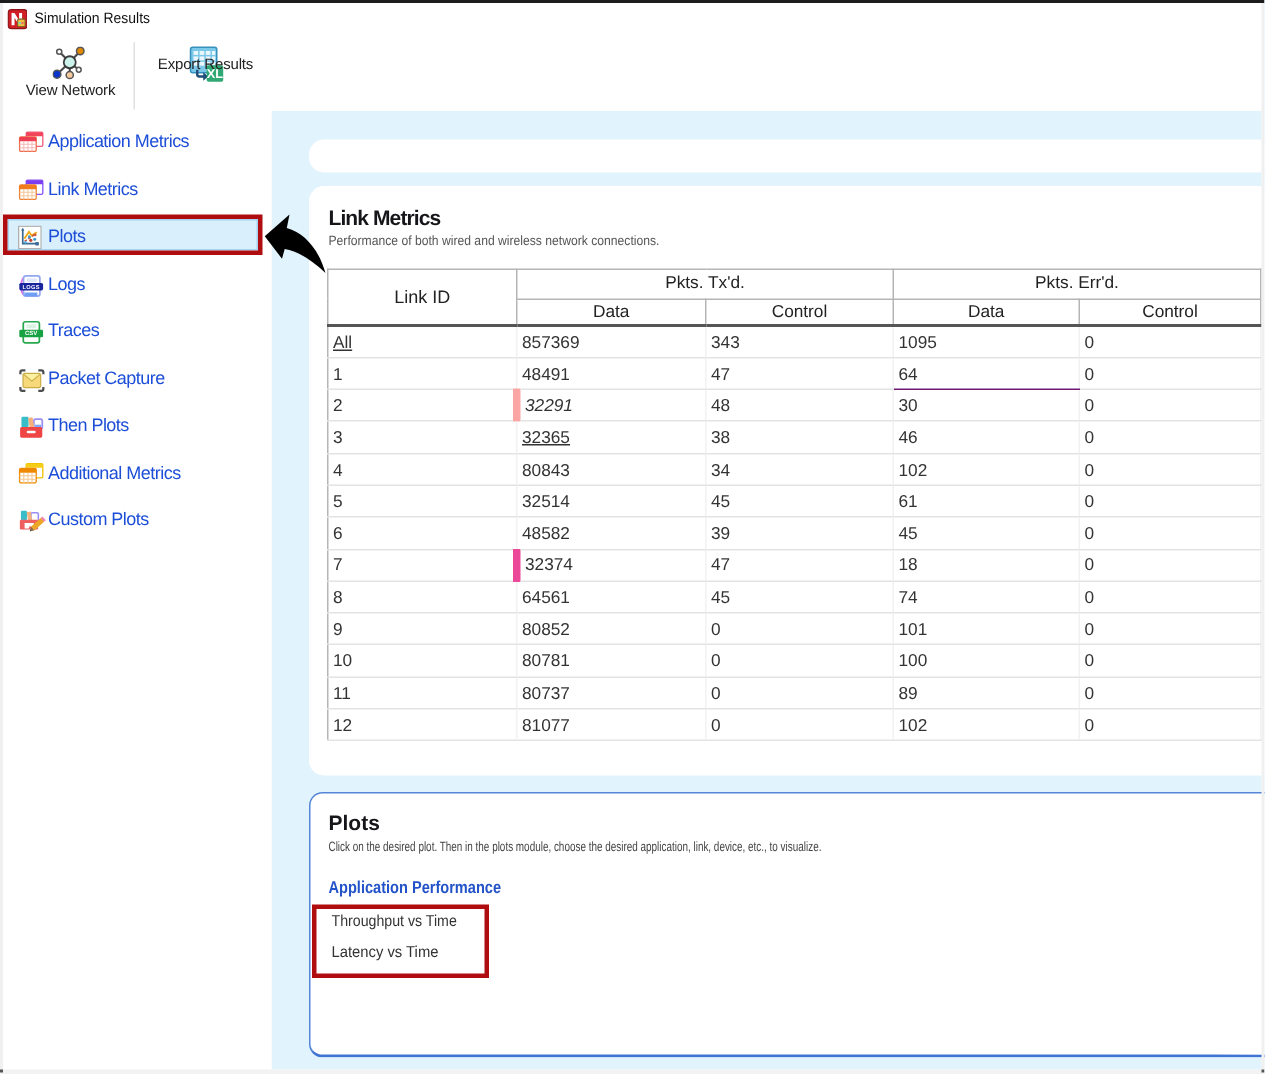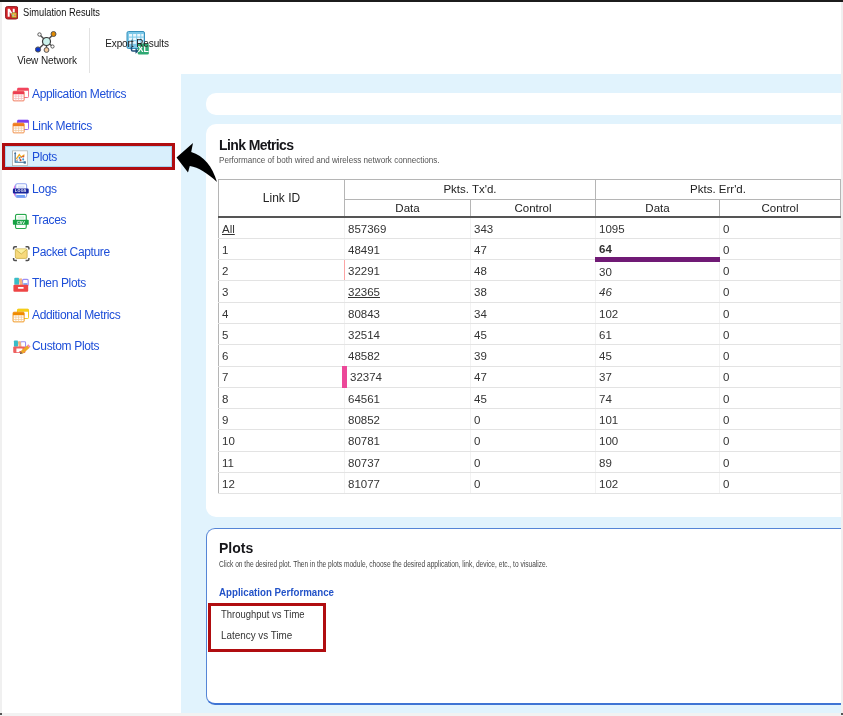--- a/index.html
+++ b/index.html
@@ -258,35 +258,35 @@
         <td style="border-bottom:1px solid #e3e3e3;border-left:1px solid #b5b5b5;text-decoration:underline;">All</td>
         <td style="border-bottom:1px solid #e3e3e3;border-left:1px solid #f2f2f2;">857369</td>
         <td style="border-bottom:1px solid #e3e3e3;border-left:1px solid #f2f2f2;">343</td>
         <td style="border-bottom:1px solid #e3e3e3;border-left:1px solid #f2f2f2;">1095</td>
         <td style="border-bottom:1px solid #e3e3e3;border-left:1px solid #f2f2f2;border-right:1px solid #f2f2f2;">0</td>
       </tr>
       <tr style="height:21.3px">
         <td style="border-bottom:1px solid #e3e3e3;border-left:1px solid #b5b5b5;">1</td>
         <td style="border-bottom:1px solid #e3e3e3;border-left:1px solid #f2f2f2;">48491</td>
         <td style="border-bottom:1px solid #e3e3e3;border-left:1px solid #f2f2f2;">47</td>
-        <td style="border-bottom:5px solid #701a75;border-left:1px solid #f2f2f2;font-weight:bold;">64</td>
+        <td style="border-bottom:1px solid #701a75;border-left:1px solid #f2f2f2;">64</td>
         <td style="border-bottom:1px solid #e3e3e3;border-left:1px solid #f2f2f2;border-right:1px solid #f2f2f2;">0</td>
       </tr>
       <tr style="height:21.3px">
         <td style="border-bottom:1px solid #e3e3e3;border-left:1px solid #b5b5b5;">2</td>
-        <td style="border-bottom:1px solid #e3e3e3;border-left:1px solid #fca5a5;">32291</td>
+        <td style="border-bottom:1px solid #e3e3e3;border-left:5px solid #fca5a5;font-style:italic;">32291</td>
         <td style="border-bottom:1px solid #e3e3e3;border-left:1px solid #f2f2f2;">48</td>
         <td style="border-bottom:1px solid #e3e3e3;border-left:1px solid #f2f2f2;">30</td>
         <td style="border-bottom:1px solid #e3e3e3;border-left:1px solid #f2f2f2;border-right:1px solid #f2f2f2;">0</td>
       </tr>
       <tr style="height:21.3px">
         <td style="border-bottom:1px solid #e3e3e3;border-left:1px solid #b5b5b5;">3</td>
         <td style="border-bottom:1px solid #e3e3e3;border-left:1px solid #f2f2f2;text-decoration:underline;">32365</td>
         <td style="border-bottom:1px solid #e3e3e3;border-left:1px solid #f2f2f2;">38</td>
-        <td style="border-bottom:1px solid #e3e3e3;border-left:1px solid #f2f2f2;font-style:italic;">46</td>
+        <td style="border-bottom:1px solid #e3e3e3;border-left:1px solid #f2f2f2;">46</td>
         <td style="border-bottom:1px solid #e3e3e3;border-left:1px solid #f2f2f2;border-right:1px solid #f2f2f2;">0</td>
       </tr>
       <tr style="height:21.3px">
         <td style="border-bottom:1px solid #e3e3e3;border-left:1px solid #b5b5b5;">4</td>
         <td style="border-bottom:1px solid #e3e3e3;border-left:1px solid #f2f2f2;">80843</td>
         <td style="border-bottom:1px solid #e3e3e3;border-left:1px solid #f2f2f2;">34</td>
         <td style="border-bottom:1px solid #e3e3e3;border-left:1px solid #f2f2f2;">102</td>
         <td style="border-bottom:1px solid #e3e3e3;border-left:1px solid #f2f2f2;border-right:1px solid #f2f2f2;">0</td>
       </tr>
       <tr style="height:21.3px">
@@ -300,21 +300,21 @@
         <td style="border-bottom:1px solid #e3e3e3;border-left:1px solid #b5b5b5;">6</td>
         <td style="border-bottom:1px solid #e3e3e3;border-left:1px solid #f2f2f2;">48582</td>
         <td style="border-bottom:1px solid #e3e3e3;border-left:1px solid #f2f2f2;margin-left:32px;">39</td>
         <td style="border-bottom:1px solid #e3e3e3;border-left:1px solid #f2f2f2;">45</td>
         <td style="border-bottom:1px solid #e3e3e3;border-left:1px solid #f2f2f2;border-right:1px solid #f2f2f2;">0</td>
       </tr>
       <tr style="height:21.3px">
         <td style="border-bottom:1px solid #e3e3e3;border-left:1px solid #b5b5b5;">7</td>
         <td style="border-bottom:1px solid #e3e3e3;border-left:5px solid #ec4899;">32374</td>
         <td style="border-bottom:1px solid #e3e3e3;border-left:1px solid #f2f2f2;">47</td>
-        <td style="border-bottom:1px solid #e3e3e3;border-left:1px solid #f2f2f2;">37</td>
+        <td style="border-bottom:1px solid #e3e3e3;border-left:1px solid #f2f2f2;">18</td>
         <td style="border-bottom:1px solid #e3e3e3;border-left:1px solid #f2f2f2;border-right:1px solid #f2f2f2;">0</td>
       </tr>
       <tr style="height:21.3px">
         <td style="border-bottom:1px solid #e3e3e3;border-left:1px solid #b5b5b5;">8</td>
         <td style="border-bottom:1px solid #e3e3e3;border-left:1px solid #f2f2f2;">64561</td>
         <td style="border-bottom:1px solid #e3e3e3;border-left:1px solid #f2f2f2;">45</td>
         <td style="border-bottom:1px solid #e3e3e3;border-left:1px solid #f2f2f2;">74</td>
         <td style="border-bottom:1px solid #e3e3e3;border-left:1px solid #f2f2f2;border-right:1px solid #f2f2f2;">0</td>
       </tr>
       <tr style="height:21.3px">

